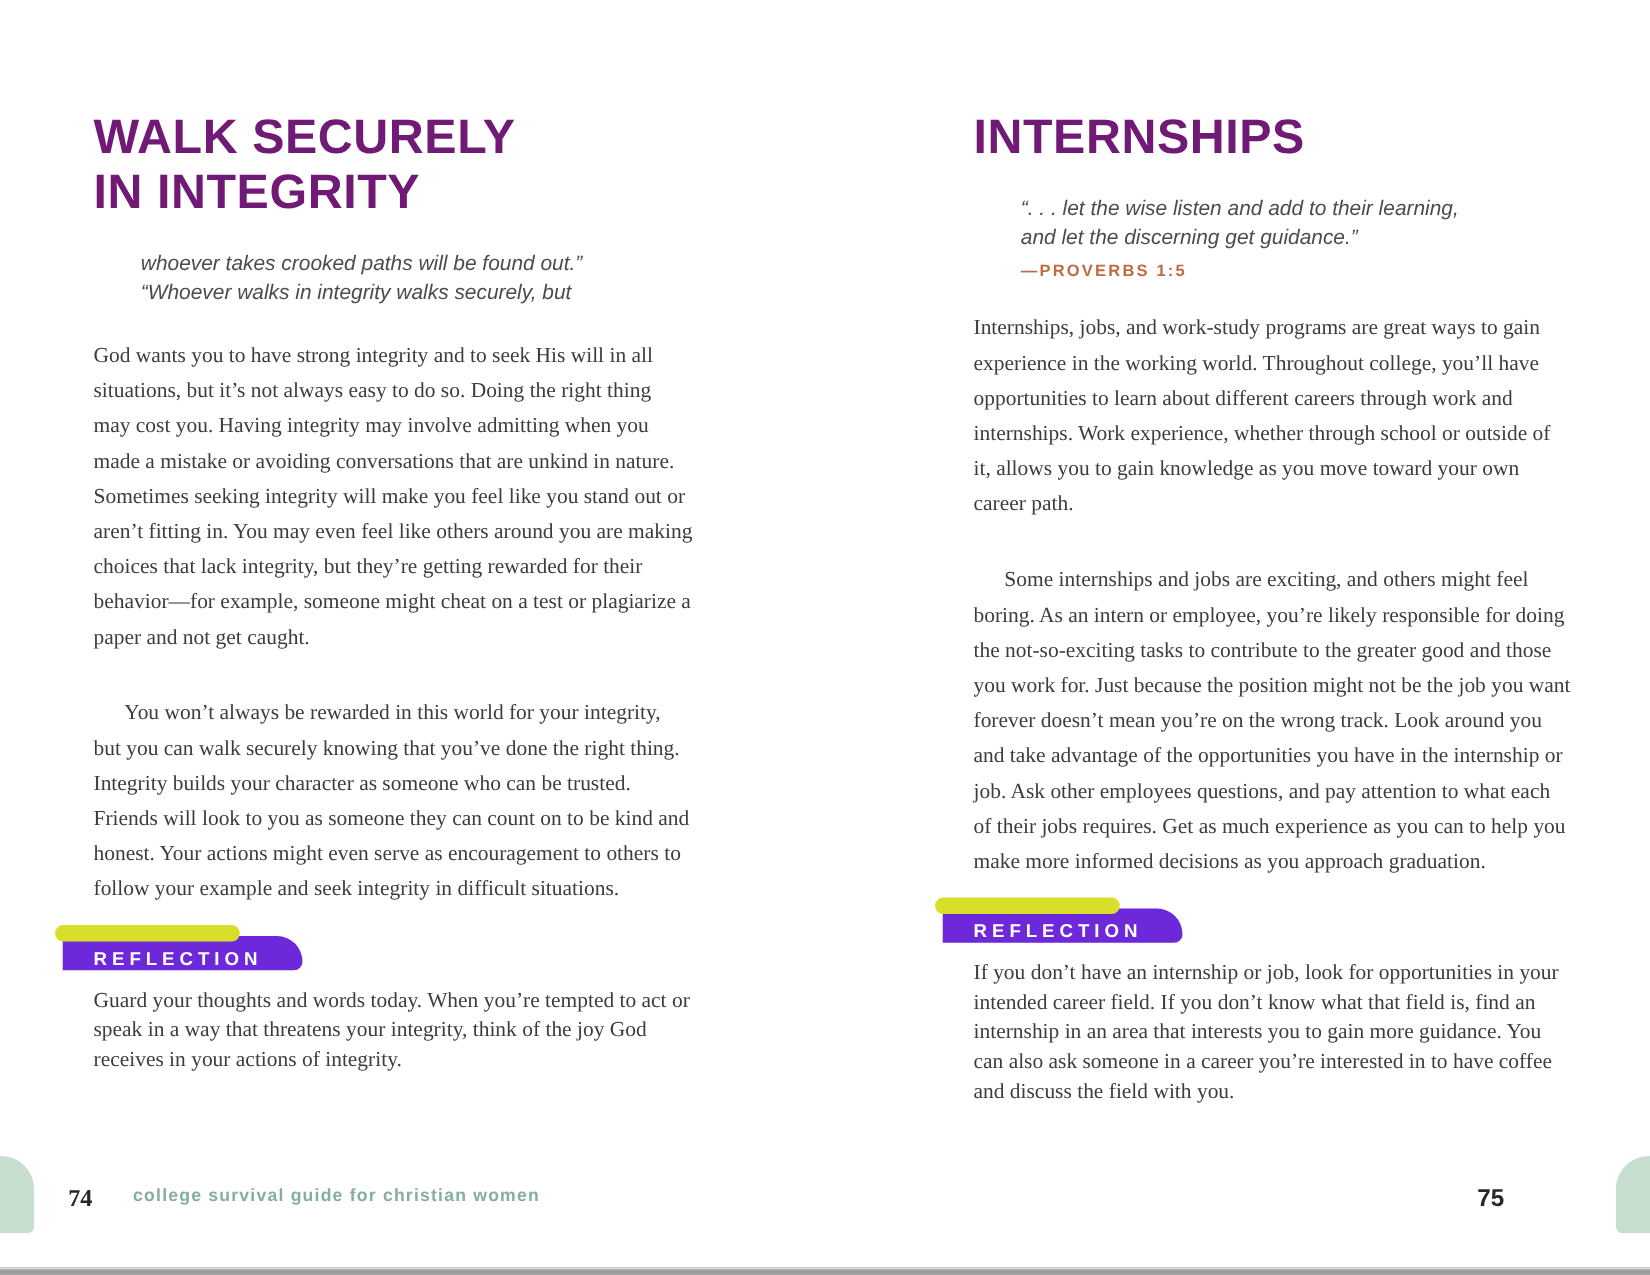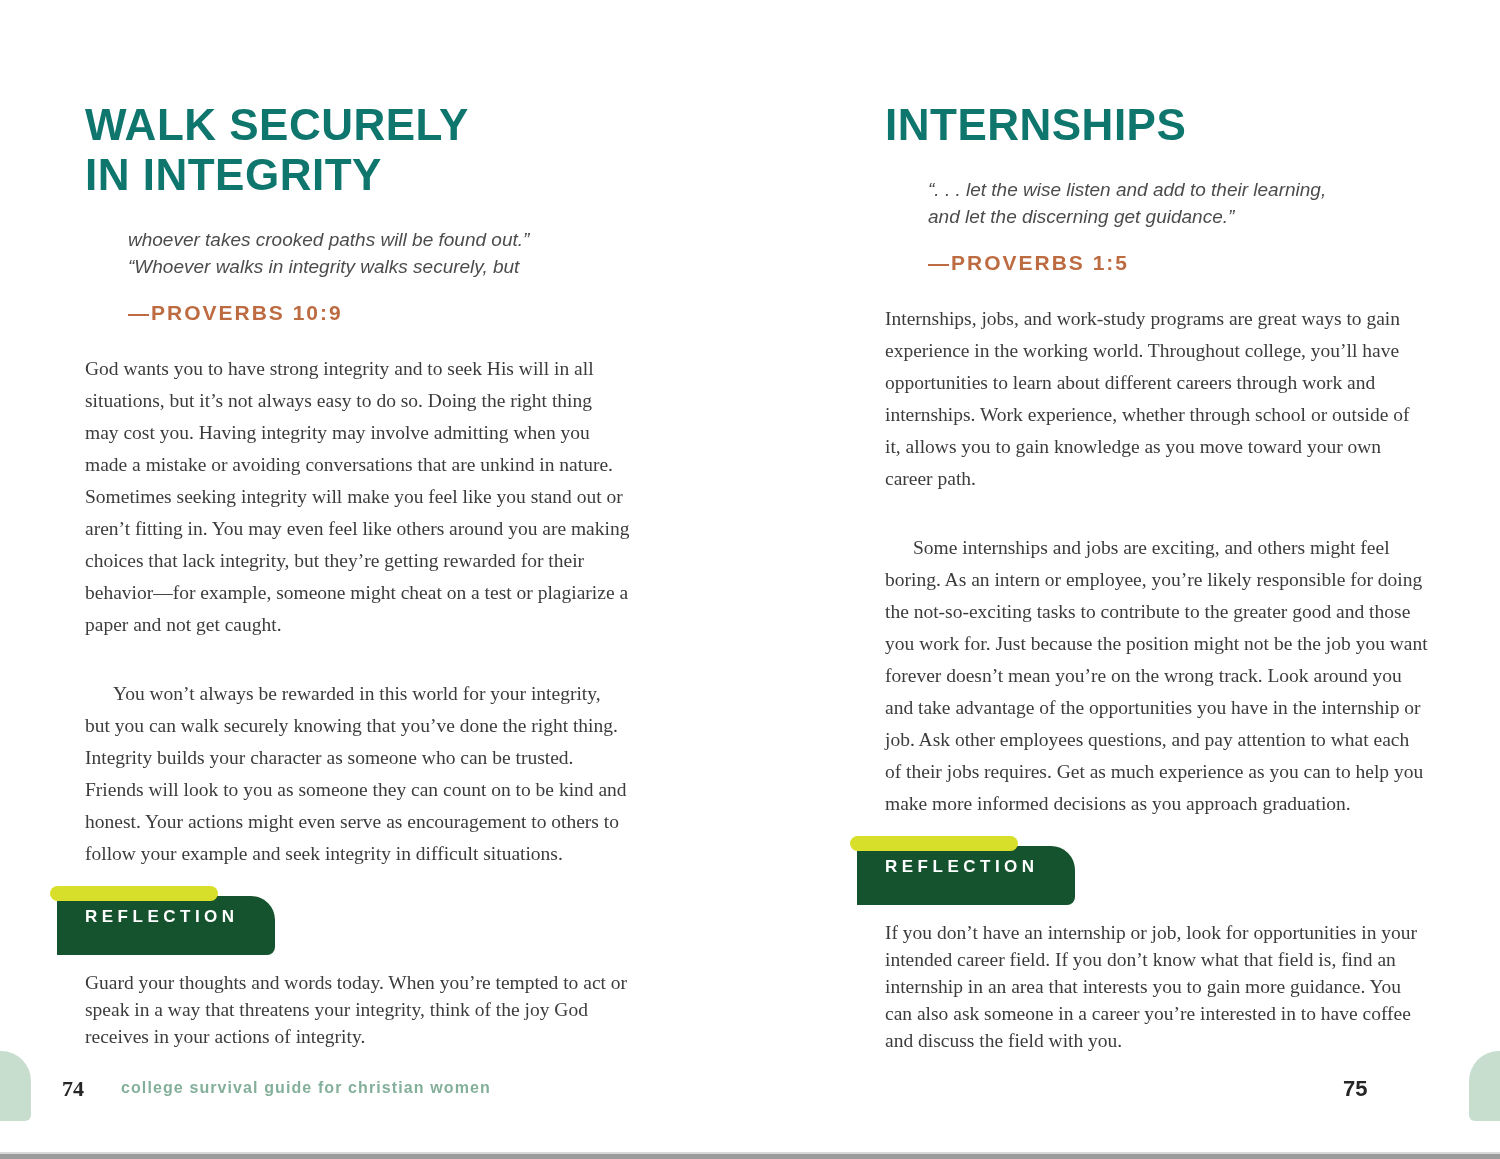--- a/index.html
+++ b/index.html
@@ -13,63 +13,63 @@
   .col-left  { left: 85px; }
   .col-right { left: 885px; }
 
   
   .chapter-title {
     font-family: "Liberation Sans", sans-serif;
     font-weight: bold;
     font-size: 44px;
     line-height: 50px;
     letter-spacing: 0.5px;
-    color: #0f766e;
+    color: #701a75;
   }
   .chapter-title span { display: block; }
 
   
   .quote-block { margin: 26px 0 0 43px; }
   .quote-line {
     display: block;
     font-family: "Liberation Sans", sans-serif;
     font-style: italic;
     font-size: 19px;
     line-height: 27px;
     color: #4c4c4c;
   }
   .verse-ref {
     display: block;
-    margin-top: 21px;
+    margin-top: 8px;
     font-family: "Liberation Sans", sans-serif;
     font-weight: bold;
-    font-size: 21px;
+    font-size: 15px;
     letter-spacing: 2px;
     color: #BD6B41;
   }
 
   
   .body-copy {
     margin-top: 28px;
     font-family: "Liberation Serif", serif;
     font-size: 19.5px;
     line-height: 32px;
     color: #3c3c3c;
   }
   .body-copy p + p { text-indent: 28px; margin-top: 37px; }
 
   
   .reflection-badge {
     position: relative;
     display: inline-block;
     margin-top: 26px;
     margin-left: -28px;
-    background: #14532d;
+    background: #6d28d9;
     border-radius: 0 24px 8px 0;
-    padding: 11px 36px 28px 28px;
+    padding: 11px 36px 0 28px;
   }
   .highlight-bar {
     position: absolute;
     top: -10px;
     left: -7px;
     width: 168px;
     height: 15px;
     background: #D8DF2A;
     border-radius: 8px;
   }
@@ -140,21 +140,20 @@
 
   <div class="col col-left">
     <h1 class="chapter-title">
         <span>WALK SECURELY</span>
         <span>IN INTEGRITY</span>
       </h1>
 
     <div class="quote-block">
       <span class="quote-line">whoever takes crooked paths will be found out.”</span>
       <span class="quote-line">“Whoever walks in integrity walks securely, but</span>
-      <span class="verse-ref">—PROVERBS 10:9</span>
     </div>
 
     <div class="body-copy">
       <p>God wants you to have strong integrity and to seek His will in all situations, but it’s not always easy to do so. Doing the right thing may cost you. Having integrity may involve admitting when you made a mistake or avoiding conversations that are unkind in nature. Sometimes seeking integrity will make you feel like you stand out or aren’t fitting in. You may even feel like others around you are making choices that lack integrity, but they’re getting rewarded for their behavior—for example, someone might cheat on a test or plagiarize a paper and not get caught.</p>
       <p>You won’t always be rewarded in this world for your integrity, but you can walk securely knowing that you’ve done the right thing. Integrity builds your character as someone who can be trusted. Friends will look to you as someone they can count on to be kind and honest. Your actions might even serve as encouragement to others to follow your example and seek integrity in difficult situations.</p>
     </div>
 
     <div class="reflection-badge">
       <span class="highlight-bar"></span>
       <span class="badge-label">REFLECTION</span>

